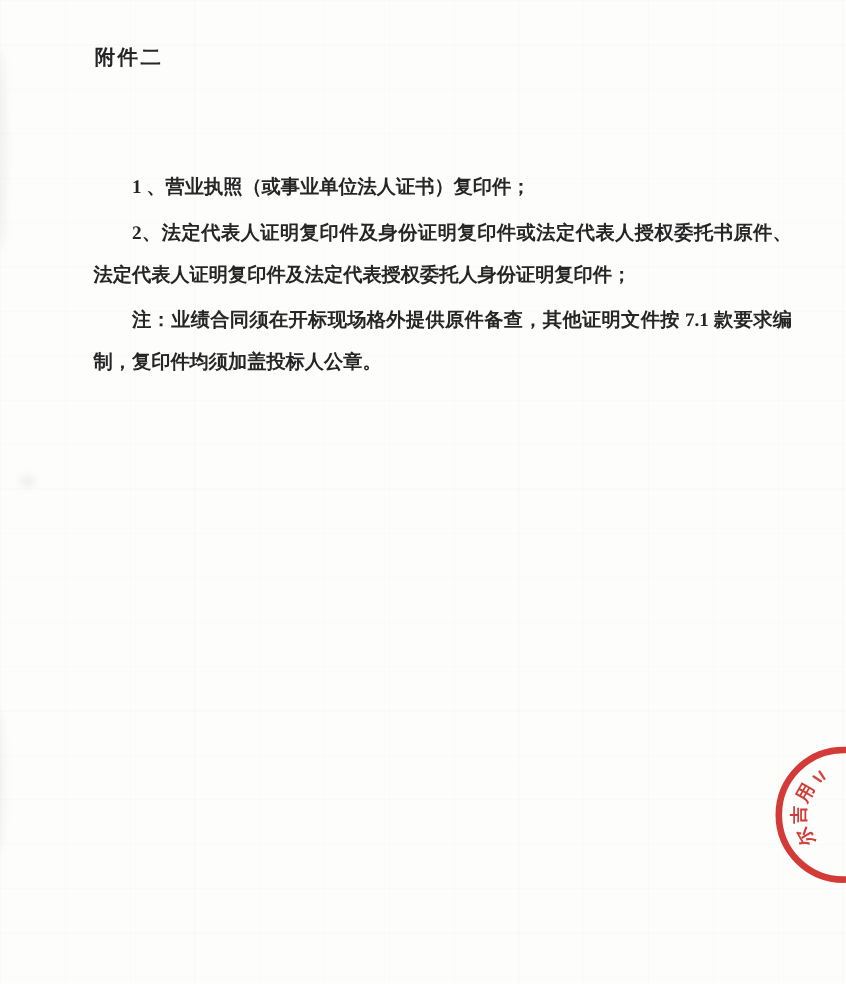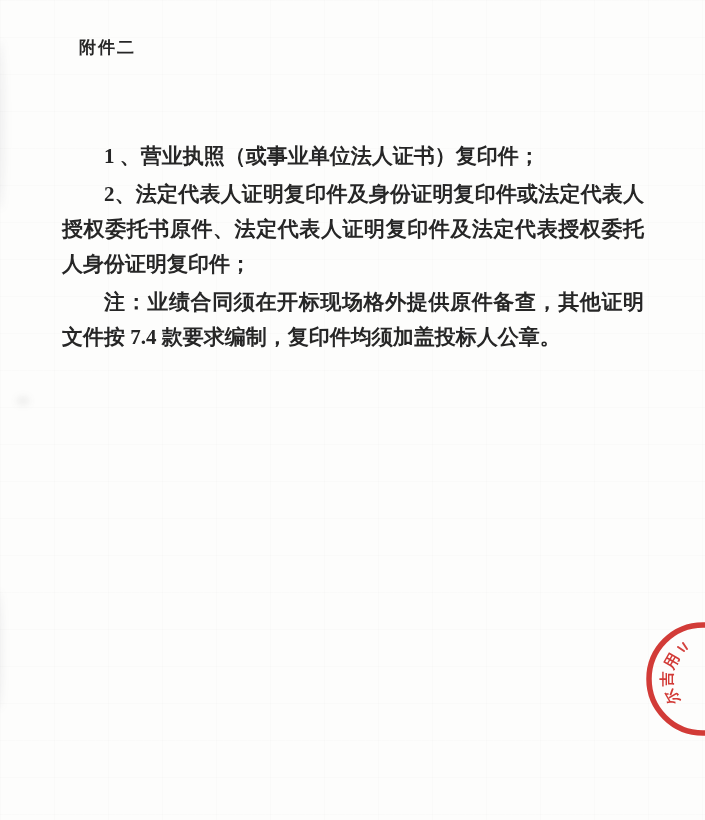--- a/index.html
+++ b/index.html
@@ -43,24 +43,24 @@
     left: 0;
     top: 59px;
     width: 100%;
     text-align: center;
     font-size: 20px;
     font-weight: 700;
     letter-spacing: 2px;
   }
   .doc-body {
     position: absolute;
-    left: 62px;
+    left: 78px;
     top: 139px;
     width: 582px;
-    font-size: 21px;
+    font-size: 16px;
     font-weight: 600;
     text-align: justify;
   }
   .doc-body p {
     margin: 0 0 3px 0;
     line-height: 35px;
     text-indent: 2em;
   }
 
   .seal {
@@ -98,21 +98,21 @@
   <div class="smudge s1"></div>
   <div class="smudge s2"></div>
   <div class="smudge s3"></div>
 
   <div class="attachment-label">附件二</div>
 
 
   <section class="doc-body">
     <p>1 、营业执照（或事业单位法人证书）复印件；</p>
     <p>2、法定代表人证明复印件及身份证明复印件或法定代表人授权委托书原件、法定代表人证明复印件及法定代表授权委托人身份证明复印件；</p>
-    <p>注：业绩合同须在开标现场格外提供原件备查，其他证明文件按 7.4 款要求编制，复印件均须加盖投标人公章。</p>
+    <p>注：业绩合同须在开标现场格外提供原件备查，其他证明文件按 7.1 款要求编制，复印件均须加盖投标人公章。</p>
   </section>
 
   <svg class="seal" viewBox="0 0 120 240" xmlns="http://www.w3.org/2000/svg">
     <circle class="seal-ring" cx="118" cy="120" r="54" stroke="#d0302c"></circle>
     <line class="seal-stroke" x1="93" y1="88" x2="99" y2="92"></line>
     <line class="seal-stroke" x1="98" y1="84" x2="102" y2="90"></line>
     <text class="seal-char" x="0" y="0" text-anchor="middle" dominant-baseline="central" transform="translate(87,102) rotate(-60)">用</text>
     <text class="seal-char" x="0" y="0" text-anchor="middle" dominant-baseline="central" transform="translate(82,120) rotate(-90)">吉</text>
     <text class="seal-char" x="0" y="0" text-anchor="middle" dominant-baseline="central" transform="translate(87,138) rotate(-120)">尔</text>
   </svg>

